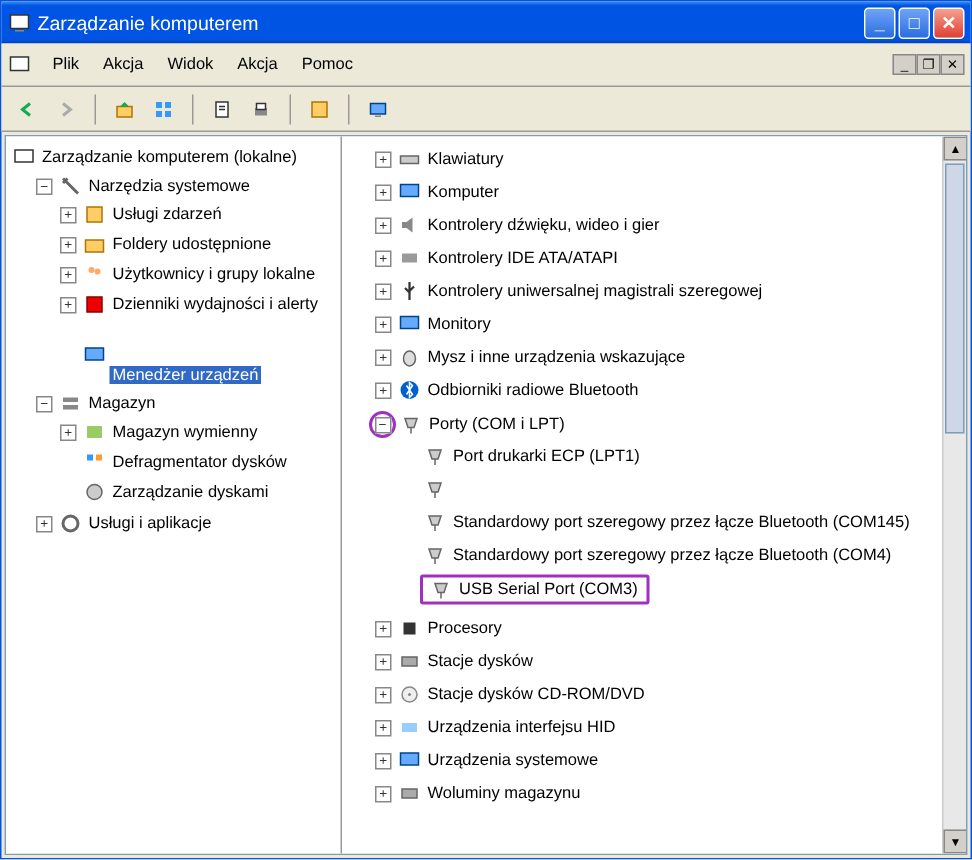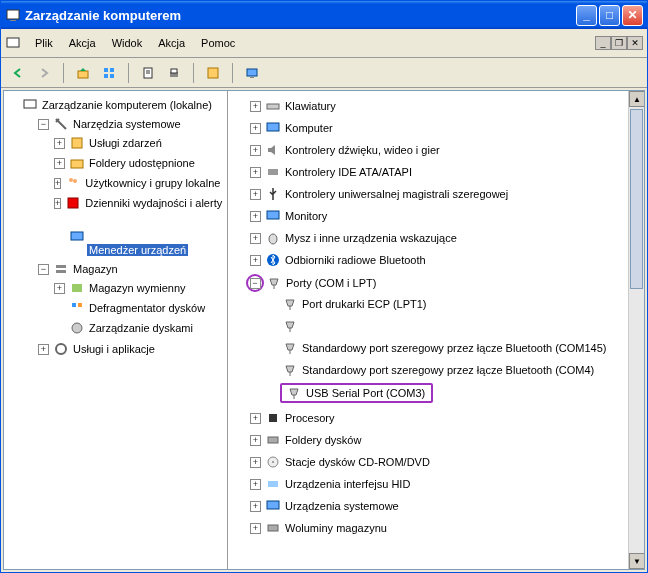--- a/index.html
+++ b/index.html
@@ -21,21 +21,21 @@
 }
 .titlebar {
   background: linear-gradient(to bottom, #3c8cf0 0%, #0054e3 10%, #0054e3 90%, #0040c0 100%);
   color: #fff;
   height: 28px;
   display: flex;
   align-items: center;
   padding: 0 4px;
 }
 .titlebar .app-icon { width:16px; height:16px; margin-right:4px; display:inline-flex; align-items:center; justify-content:center;}
-.titlebar .title { flex:1; font-weight:bold; font-size:13px; }
+.titlebar .title { flex:1; font-weight:normal; font-size:13px; }
 .tb-btns { display:flex; gap:2px; }
 .tb-btn { width:21px; height:21px; border:1px solid #fff; border-radius:3px; display:flex; align-items:center; justify-content:center; font-weight:bold; font-size:12px; cursor:pointer;}
 .tb-min { background: linear-gradient(to bottom,#6fa3f7,#2a6de0); color:#fff;}
 .tb-max { background: linear-gradient(to bottom,#6fa3f7,#2a6de0); color:#fff;}
 .tb-close { background: linear-gradient(to bottom,#f5a090,#e04030); color:#fff;}
 .menubar {
   background:#ece9d8;
   height:29px;
   display:flex;
   align-items:center;
@@ -62,21 +62,21 @@
   flex:1;
   display:flex;
   background:#fff;
   margin:2px;
   border:1px solid #7f9db9;
 }
 .left-pane {
   width:224px;
   background:#fff;
   border-right:1px solid #999;
-  padding:4px 16px;
+  padding:4px 2px;
   overflow:auto;
   text-align:right;
 }
 .right-pane {
   flex:1;
   background:#fff;
   position:relative;
   overflow:hidden;
 }
 .right-inner {
@@ -531,21 +531,21 @@
               </div>
             </li>
           <li>
               <div class="node">
                 <span class="expander">+</span>
                 <span class="ticon">
                   <svg width="16" height="16">
                     <rect x="3" y="5" width="10" height="6" fill="#aaa" stroke="#666"></rect>
                   </svg>
                 </span>
-                <span class="label">Foldery dysków</span>
+                <span class="label">Stacje dysków</span>
               </div>
             </li>
           <li>
               <div class="node">
                 <span class="expander">+</span>
                 <span class="ticon">
                   <svg width="16" height="16">
                     <circle cx="8" cy="8" r="5" fill="#eee" stroke="#888"></circle>
                     <circle cx="8" cy="8" r="1" fill="#888"></circle>
                   </svg>

